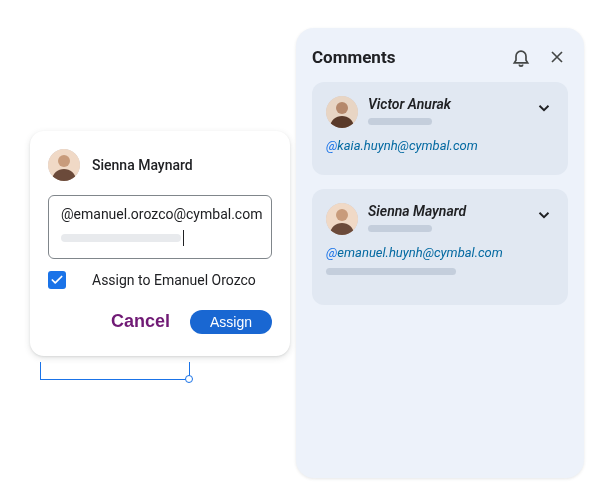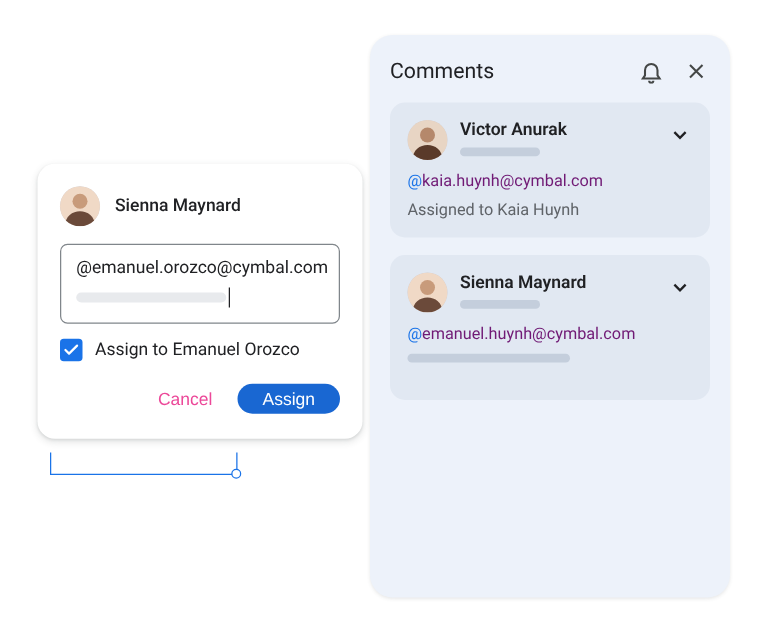--- a/index.html
+++ b/index.html
@@ -37,34 +37,34 @@
   .input-line1 { font-size: 14px; color: #202124; }
   .input-line2-wrap { display: flex; align-items: center; margin-top: 8px; }
   .input-placeholder-bar {
     height: 8px; width: 120px; border-radius: 4px; background: #e8eaed;
   }
   .caret {
     width: 1px; height: 16px; background: #202124; margin-left: 2px;
   }
 
   .assign-row {
-    display: flex; align-items: center; gap: 10px; margin-bottom: 14px;
+    display: flex; align-items: center; gap: 26px; margin-bottom: 14px;
   }
   .checkbox {
     width: 18px; height: 18px; border-radius: 3px;
     background: #1a73e8; display: flex; align-items: center; justify-content: center;
     flex-shrink: 0;
   }
   .checkbox svg { width: 14px; height: 14px; }
   .assign-label { font-size: 14px; color: #202124; }
 
   .btn-row { display: flex; justify-content: flex-end; gap: 8px; align-items: center; }
   .btn-cancel {
-    background: transparent; border: none; color: #ec4899;
-    font-size: 14px; font-weight: 400; padding: 8px 12px;
+    background: transparent; border: none; color: #701a75;
+    font-size: 18px; font-weight: 700; padding: 8px 12px;
     cursor: pointer; border-radius: 20px;
   }
   .btn-assign {
     background: #1967d2; border: none; color: #fff;
     font-size: 14px; font-weight: 500; padding: 4px 20px;
     cursor: pointer; border-radius: 20px;
   }
 
   
   .anchor {
@@ -88,49 +88,50 @@
     width: 288px; height: 450px;
     background: #edf2fa;
     border-radius: 18px;
     padding: 18px 16px 16px 16px;
     box-shadow: 0 1px 3px rgba(60,64,67,.12);
   }
   .panel-header {
     display: flex; align-items: center; justify-content: space-between;
     margin-bottom: 14px;
   }
-  .panel-title { font-size: 17px; font-weight: 400; color: #202124; }
+  .panel-title { font-size: 17px; font-weight: 700; color: #202124; }
   .panel-icons { display: flex; gap: 14px; align-items: center; }
   .icon-btn { width: 22px; height: 22px; display: flex; align-items: center; justify-content: center; cursor: pointer; color: #444746; }
   .icon-btn svg { width: 20px; height: 20px; }
 
   .comment-card {
     background: #e1e8f2;
     border-radius: 12px;
     padding: 14px 14px 14px 14px;
     margin-bottom: 14px;
+    font-style: italic;
   }
   .comment-head {
     display: flex; align-items: flex-start; gap: 10px; position: relative; margin-bottom: 10px;
   }
   .comment-head .avatar { width: 32px; height: 32px; }
   .comment-name { font-size: 14px; font-weight: 600; color: #202124; }
   .comment-sub-bar {
     height: 7px; width: 64px; border-radius: 4px; background: #c4cedc; margin-top: 6px;
   }
   .chevron {
     position: absolute; right: 0; top: 2px;
     width: 20px; height: 20px; display: flex; align-items: center; justify-content: center;
     cursor: pointer; color: #202124;
   }
   .chevron svg { width: 18px; height: 18px; }
 
   .mention-line { font-size: 13px; margin-bottom: 8px; }
   .mention-line .at { color: #1a73e8; }
-  .mention-line .addr { color: #701a75; }
+  .mention-line .addr { color: #0369a1; }
   .body-bar {
     height: 7px; width: 130px; border-radius: 4px; background: #c4cedc;
     margin-bottom: 16px;
   }
   .assigned-line { font-size: 13px; color: #5f6368; }
 </style>
 </head>
 <body>
 
 <div class="assign-card">
@@ -206,21 +207,20 @@
       <div class="chevron">
         <svg viewBox="0 0 24 24" fill="none" stroke="currentColor" stroke-width="2.5">
             <path d="M6 9l6 6 6-6"></path>
           </svg>
       </div>
     </div>
     <div class="mention-line">
       <span class="at">@</span><span class="addr">kaia.huynh@cymbal.com</span>
     </div>
 
-    <div class="assigned-line">Assigned to Kaia Huynh</div>
   </div>
 
   <div class="comment-card">
     <div class="comment-head">
       <div class="avatar">
         <svg viewBox="0 0 32 32">
             <circle cx="16" cy="16" r="16" fill="#f0d9c6"></circle>
             <circle cx="16" cy="12" r="6" fill="#c89b7b"></circle>
             <path d="M4 32c0-8 6-12 12-12s12 4 12 12z" fill="#6b4a3a"></path>
           </svg>

